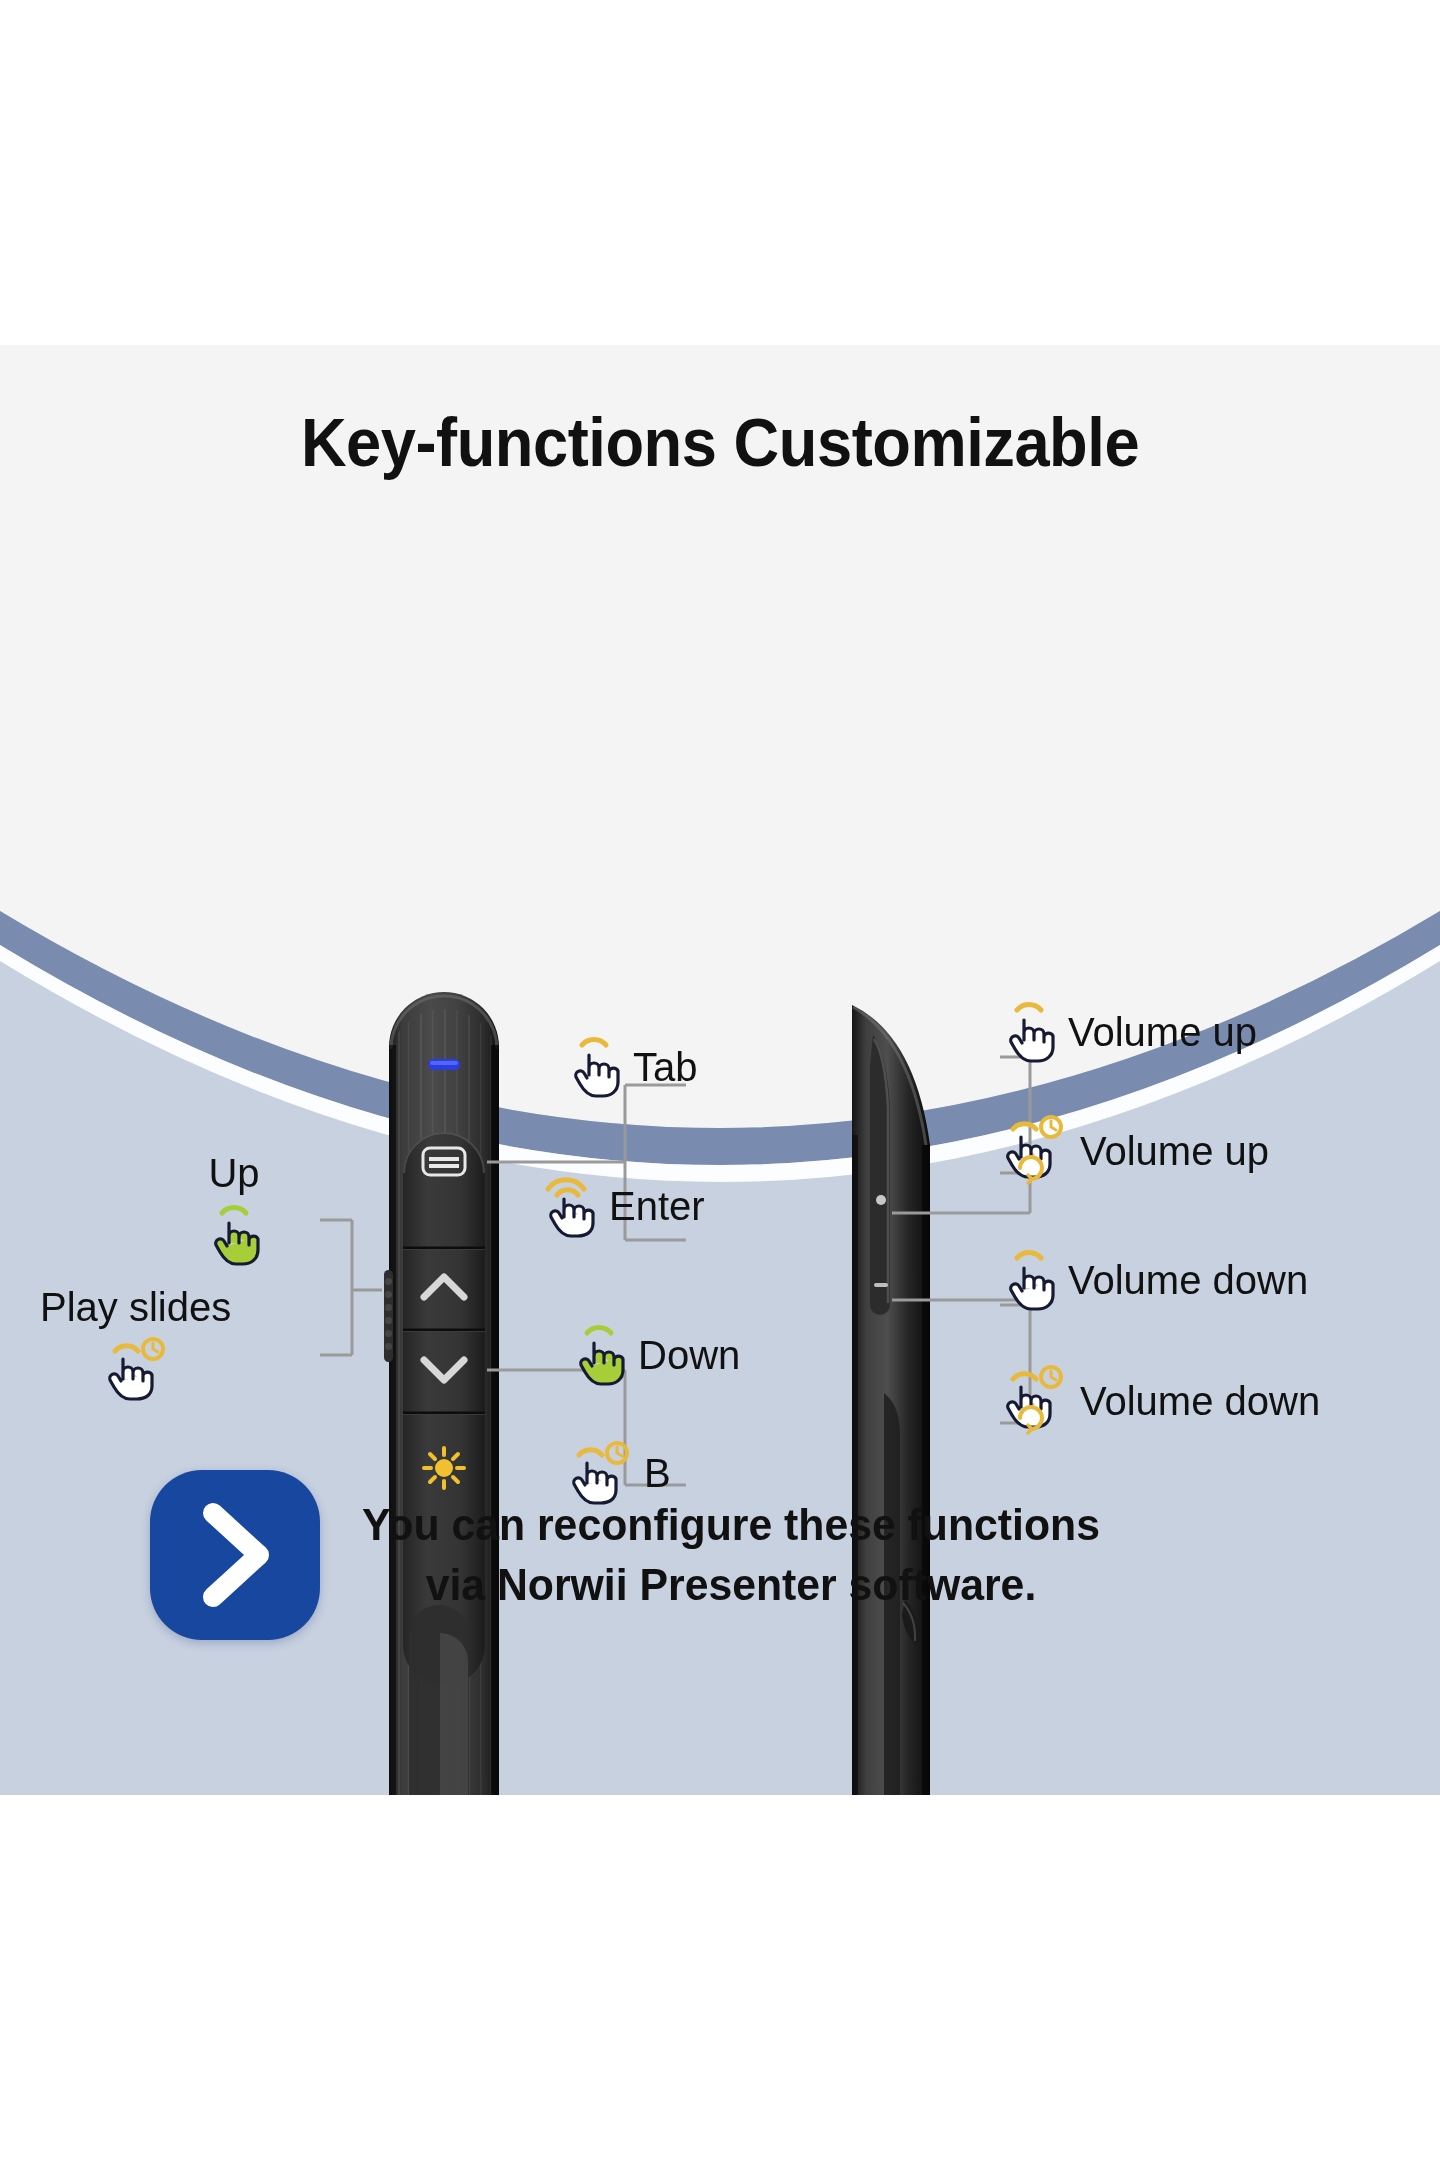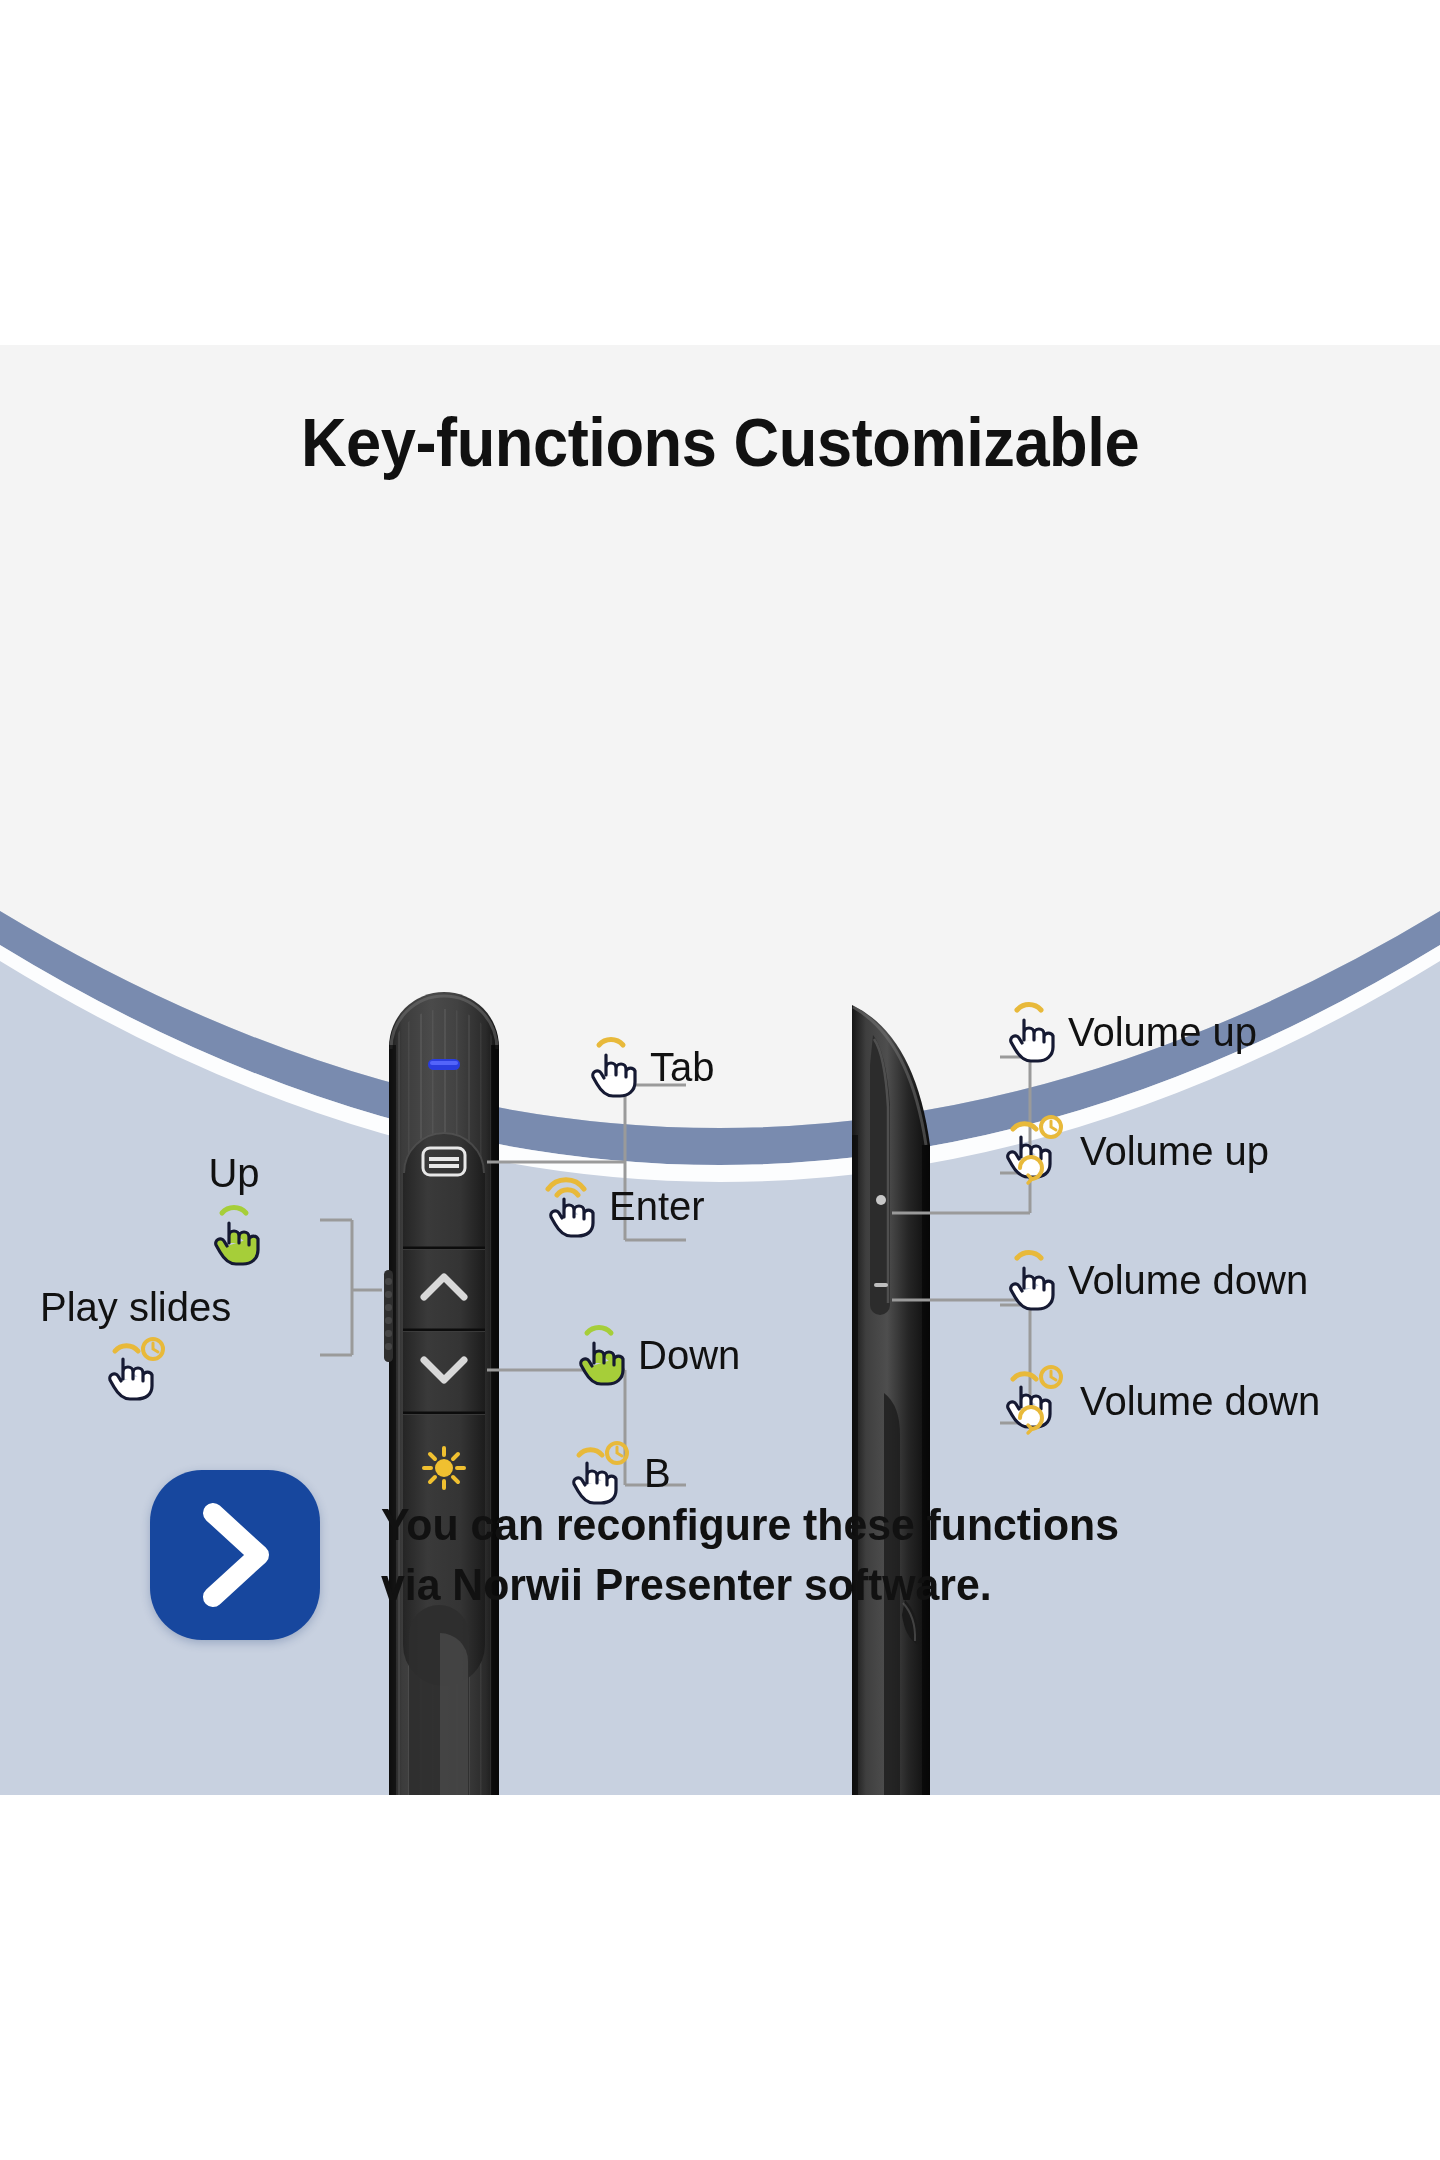--- a/index.html
+++ b/index.html
@@ -29,21 +29,21 @@
   #leaders{position:absolute;left:0;top:0;width:1440px;height:1450px;}
 
   
   .callout{position:absolute;display:flex;align-items:center;gap:10px;white-space:nowrap;}
   .callout.right{flex-direction:row;}
   .callout.left{flex-direction:column;}
   .callout .lbl{font-size:40px;color:#111111;line-height:1;}
   .gesture{flex:0 0 auto;display:block;}
 
   
-  #banner{position:absolute;left:150px;top:1125px;display:flex;align-items:center;gap:61px;}
+  #banner{position:absolute;left:150px;top:1125px;display:flex;align-items:center;gap:42px;text-align:center;}
   #badge{flex:0 0 auto;width:170px;height:170px;background:#17479e;border-radius:52px;
          display:flex;align-items:center;justify-content:center;
          box-shadow:0 3px 10px rgba(20,50,110,.25);}
   #banner-text{font-size:45px;font-weight:bold;color:#111111;line-height:1.33;
                font-family:"Liberation Sans Narrow","Liberation Sans",sans-serif;
                transform:scaleX(0.95);transform-origin:0 50%;}
   #banner-text div{white-space:nowrap;}
 </style>
 </head>
 <body>
@@ -235,21 +235,21 @@
   <div class="callout left" style="left:40px;top:942px;align-items:center;">
     <span class="lbl">Play slides</span>
     <svg class="gesture" width="68" height="64" viewBox="0 0 68 64">
       <path d="M13 14 A15 15 0 0 1 36 14" fill="none" stroke="#e8b93a" stroke-width="5" stroke-linecap="round"></path>
       <circle cx="51" cy="12" r="10" fill="none" stroke="#e8b93a" stroke-width="4"></circle>
       <path d="M51 6 L51 12 L56 15" fill="none" stroke="#e8b93a" stroke-width="3" stroke-linecap="round"></path>
       <path d="M21 22 L21 42 M21 42 L21 35 A5 5 0 0 1 31 35 L31 42 M31 36 A5 5 0 0 1 41 36 L41 44 M41 38 A5 5 0 0 1 50 38 L50 49 C50 58 43 62 35 62 L28 62 C21 62 16 57 12 50 L8 43 A4.5 4.5 0 0 1 16 39 L19 44" fill="#ffffff" stroke="#161a33" stroke-width="3.2" stroke-linejoin="round" stroke-linecap="round"></path>
     </svg>
   </div>
 
-  <div class="callout right" style="left:582px;top:690px;">
+  <div class="callout right" style="left:565px;top:690px;">
     <svg class="gesture" width="58" height="64" viewBox="0 0 58 64">
       <path d="M17 10 A16 16 0 0 1 41 10" fill="none" stroke="#e8b93a" stroke-width="5" stroke-linecap="round"></path>
       <path d="M24 20 L24 40 M24 40 L24 33 A5 5 0 0 1 34 33 L34 40 M34 34 A5 5 0 0 1 44 34 L44 42 M44 36 A5 5 0 0 1 53 36 L53 47 C53 56 46 61 38 61 L31 61 C24 61 19 56 15 49 L11 42 A4.5 4.5 0 0 1 19 38 L22 43" fill="#ffffff" stroke="#161a33" stroke-width="3.2" stroke-linejoin="round" stroke-linecap="round"></path>
     </svg>
     <span class="lbl">Tab</span>
   </div>
 
   <div class="callout right" style="left:537px;top:828px;">
     <svg class="gesture" width="62" height="66" viewBox="0 0 62 66">
       <path d="M11 16 A22 22 0 0 1 47 16" fill="none" stroke="#e8b93a" stroke-width="5" stroke-linecap="round"></path>

